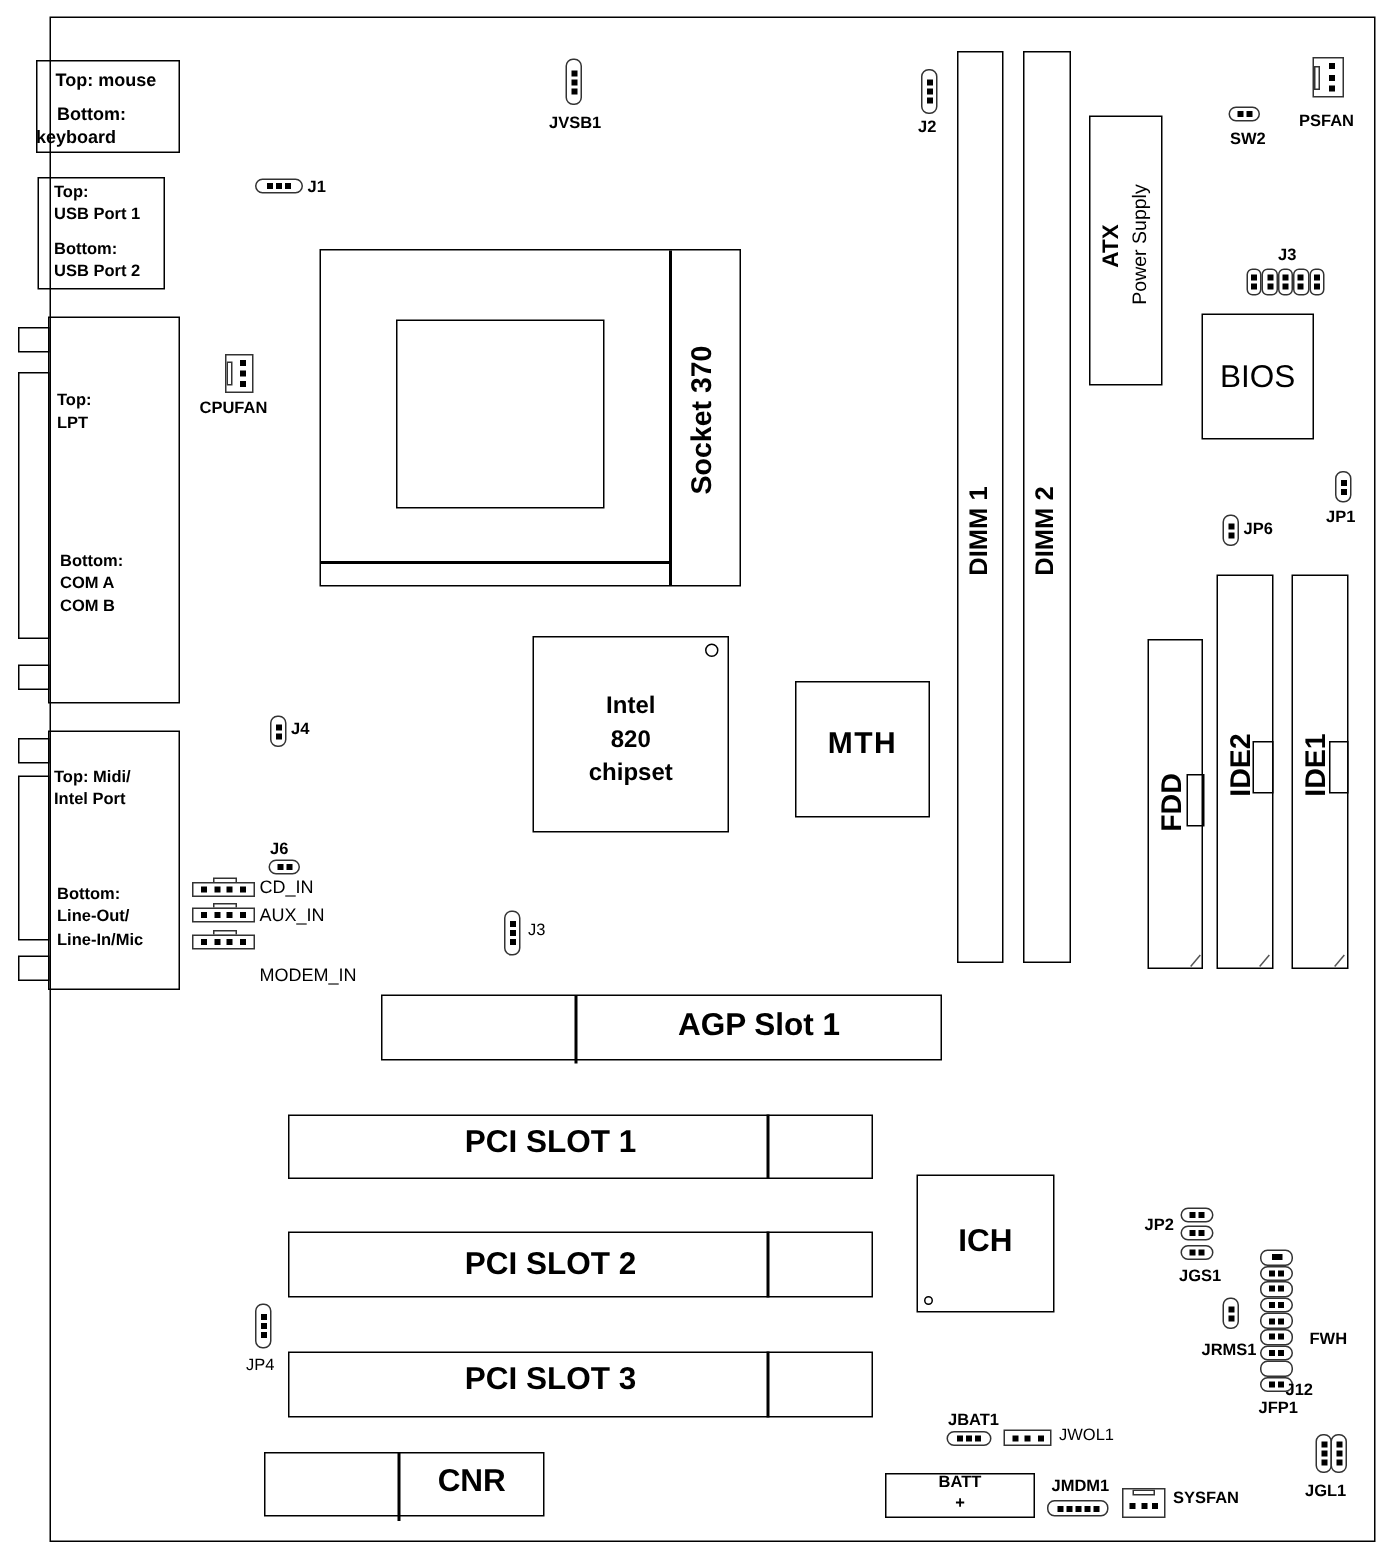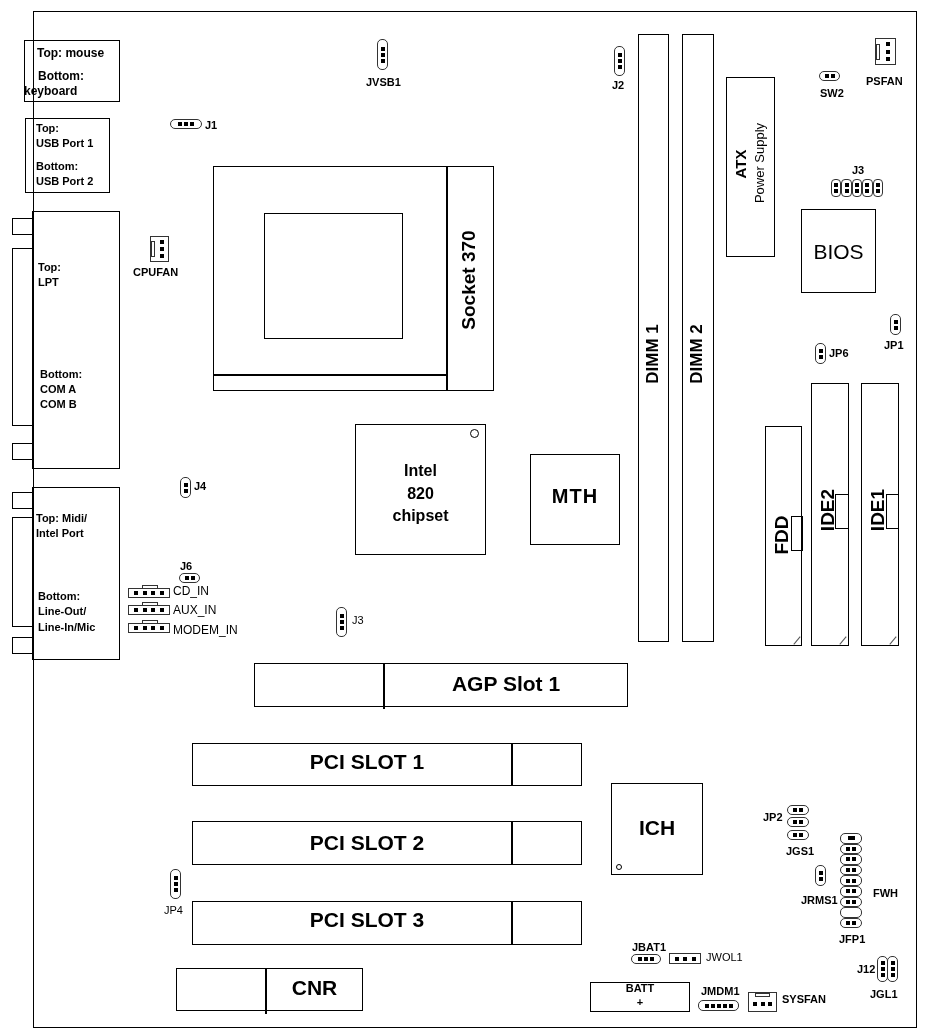--- a/index.html
+++ b/index.html
@@ -208,21 +208,21 @@
   </div>
 <div class="lbl med" style="left:173px;top:604px;font-weight:normal;">AUX_IN</div>
 
 <div class="key" style="left:142px;top:620px;width:16px;height:4px;"></div>
 <div class="hdr" style="left:128px;top:623px;width:42px;height:10px;">
     <i class="pin"></i>
     <i class="pin"></i>
     <i class="pin"></i>
     <i class="pin"></i>
   </div>
-<div class="lbl med" style="left:173px;top:624px;font-weight:normal;">MODEM_IN</div>
+<div class="lbl med" style="left:173px;top:644px;font-weight:normal;">MODEM_IN</div>
 
 <div class="pill v" style="left:336px;top:607px;width:11px;height:30px;">
     <i class="pin"></i>
     <i class="pin"></i>
     <i class="pin"></i>
   </div>
 <div class="lbl small" style="left:352px;top:614px;font-weight:normal;">J3</div>
 
 <div class="box" style="left:254px;top:663px;width:374px;height:44px;"></div>
 <div class="abs" style="left:383px;top:664px;width:1.5px;height:45px;background:#000;"></div>
@@ -306,21 +306,21 @@
     </div>
   <div class="pill" style="position:relative;width:22px;height:10.6px;"></div>
   <div class="pill" style="position:relative;width:22px;height:10.6px;">
       <i class="pin"></i>
       <i class="pin"></i>
     </div>
 </div>
 <div class="lbl small" style="left:873px;top:887px;">FWH</div>
 <div class="lbl small" style="left:839px;top:933px;">JFP1</div>
 
-<div class="lbl small" style="left:857px;top:963px;text-align:right;">J12</div>
+<div class="lbl small" style="left:857px;top:921px;text-align:right;">J12</div>
 <div class="pill v" style="left:877px;top:956px;width:11px;height:26px;">
     <i class="pin"></i>
     <i class="pin"></i>
     <i class="pin"></i>
   </div>
 <div class="pill v" style="left:887px;top:956px;width:11px;height:26px;">
     <i class="pin"></i>
     <i class="pin"></i>
     <i class="pin"></i>
   </div>

